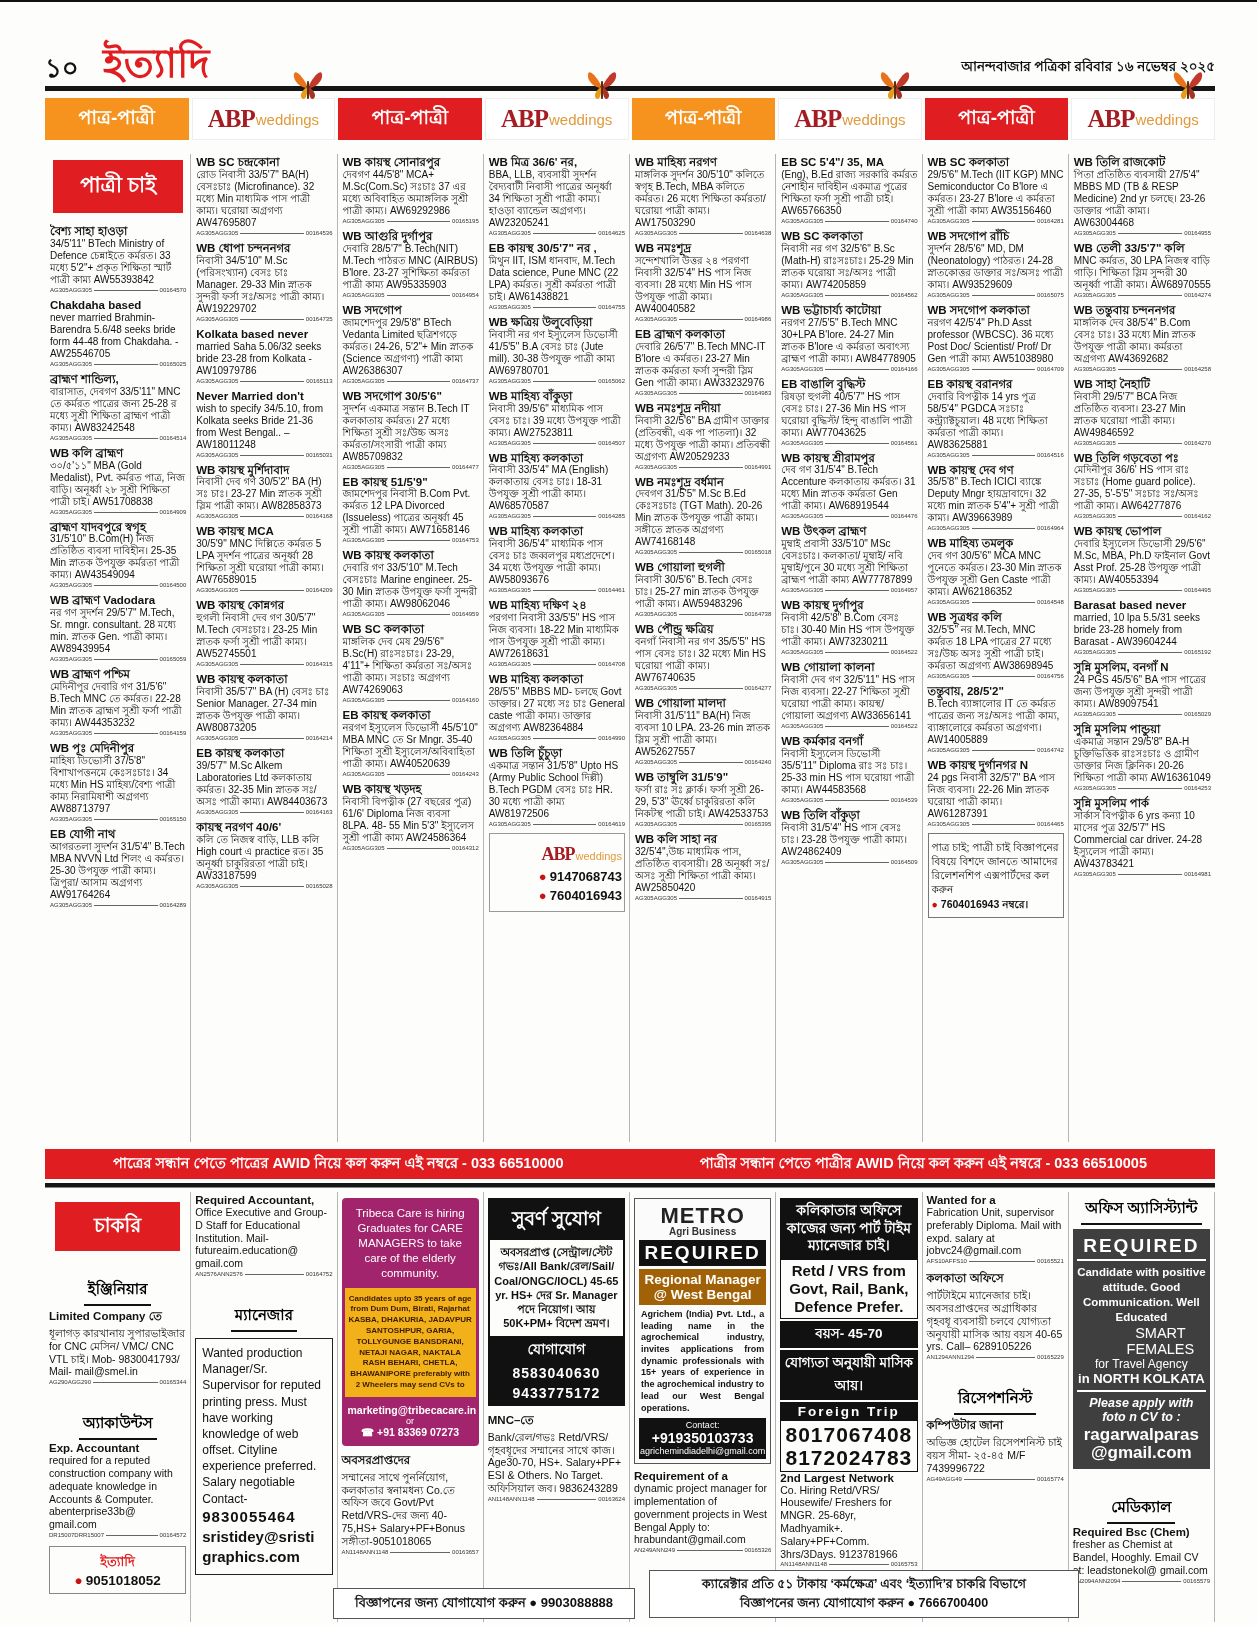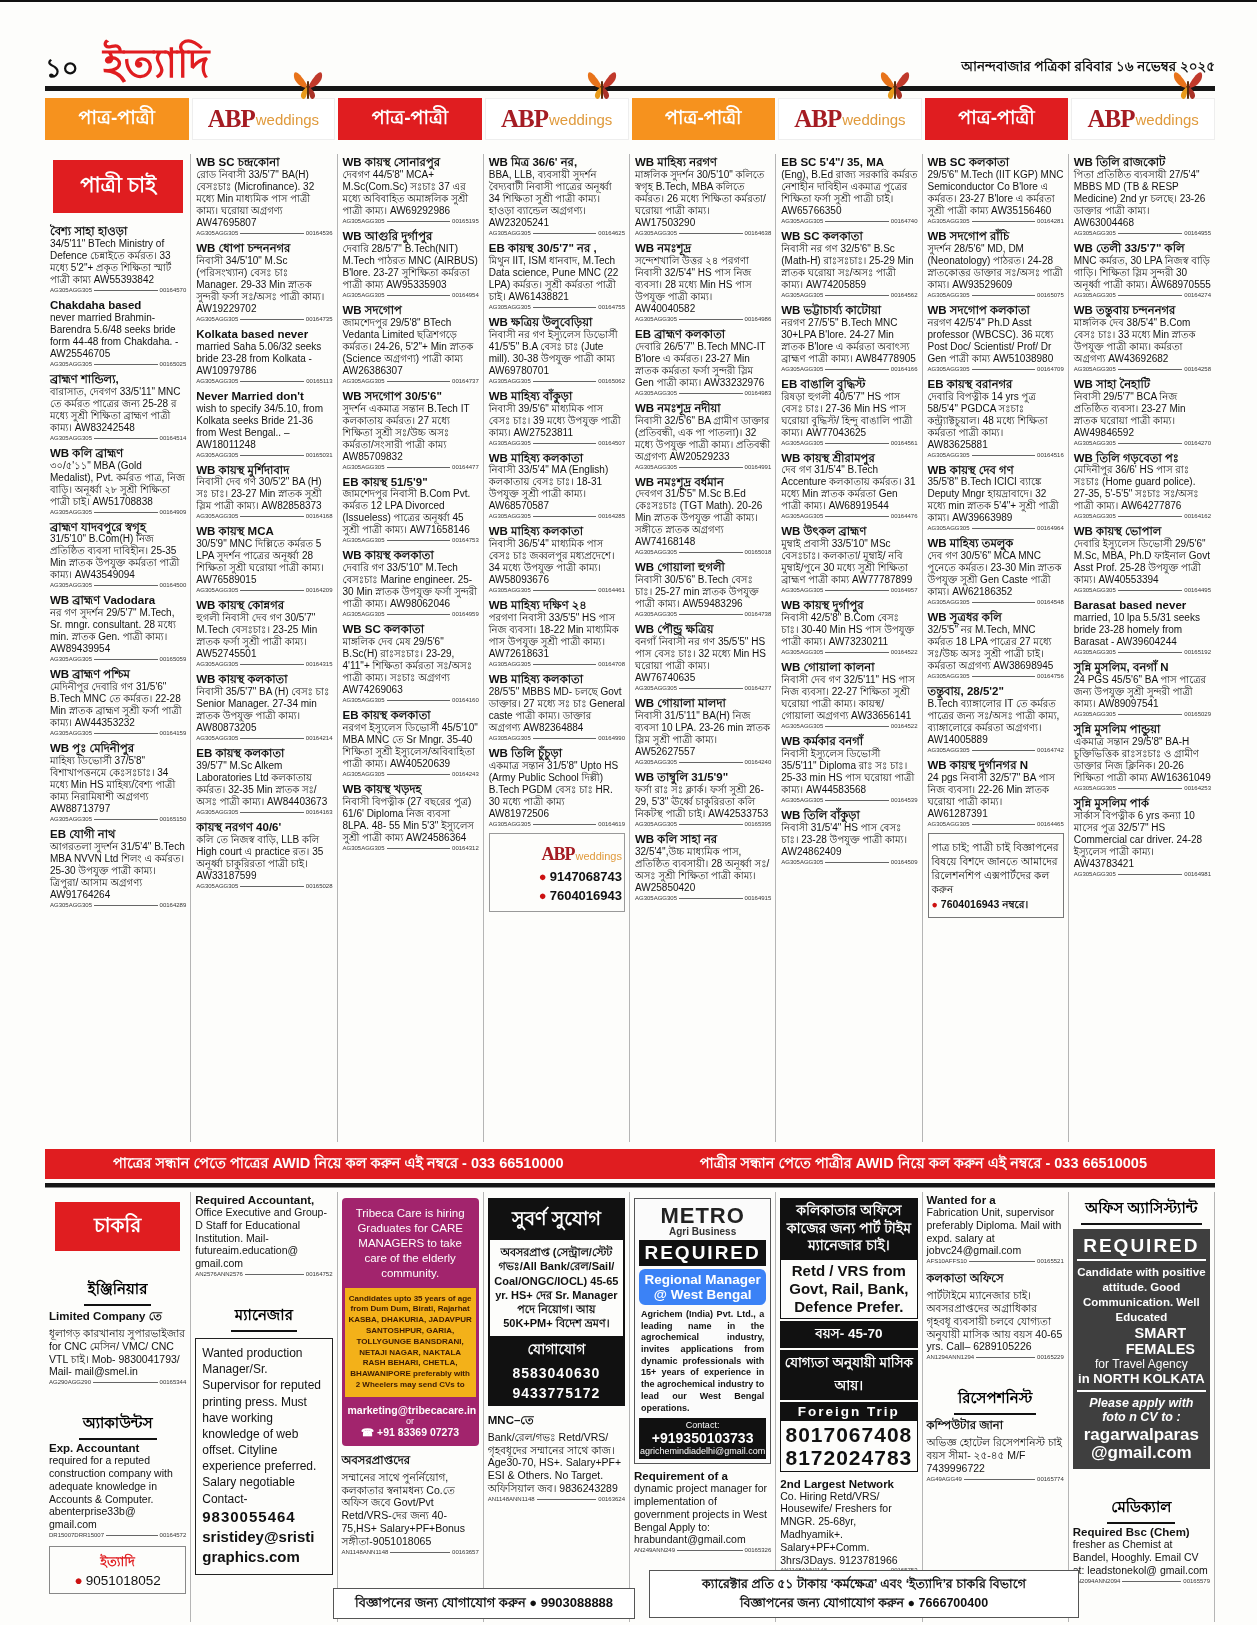--- a/index.html
+++ b/index.html
@@ -47,56 +47,56 @@
   .jcol{padding:2px 4px;border-right:1px solid #b5b5b5;overflow:hidden;font-size:10px;}
   .jcol:last-child{border-right:none;}
   .chakri-box{background:#e01d20;color:#fff;text-align:center;font-weight:bold;font-size:20px;
               padding:8px 2px;margin:8px 6px 12px;}
   .redhead{color:#000000;text-align:center;font-weight:bold;font-size:15px;margin:26px 0 2px;}
   .redhead span{display:inline-block;border-bottom:2.5px solid #111;padding:0 4px 2px;}
   .jad{margin-bottom:6px;} .jad-title{font-weight:bold;font-size:11.5px;}
   .jad-body{font-size:10.5px;line-height:1.22;}
   .etc-box{border:1px solid #888;text-align:center;padding:5px;margin-top:8px;}
   .etc-box .t{color:#e01d20;font-weight:bold;font-size:13px;}
-  .etc-box .p{font-weight:normal;font-size:13.5px;}
+  .etc-box .p{font-weight:bold;font-size:13.5px;}
   .boxed{border:1.5px solid #222;padding:6px;font-size:12px;line-height:1.35;margin-top:6px;}
   .boxed .big{font-weight:bold;font-size:15px;letter-spacing:1px;}
   
   .tribeca{background:#a2246d;color:#fff;text-align:center;border-radius:4px;padding:8px 6px;margin-top:4px;}
   .tribeca .t1{font-size:11.5px;line-height:1.3;}
   .tribeca .mid{background:#f3b119;color:#3a1a04;font-size:8px;font-weight:bold;line-height:1.35;
                 padding:6px 3px;margin:7px -3px;text-align:center;}
   .tribeca .em{font-weight:bold;font-size:10.5px;}
   
   .subarna{border:2px solid #111;text-align:center;margin-top:4px;}
   .subarna .hd{background:#111;color:#fff;font-weight:bold;font-size:19px;padding:4px 0;}
   .subarna .bd{font-weight:bold;font-size:11px;line-height:1.3;padding:5px 3px;}
   .subarna .cl{background:#111;color:#fff;font-weight:bold;font-size:14px;padding:2px 0;}
   .subarna .pn{background:#111;color:#fff;font-weight:bold;font-size:14px;letter-spacing:1px;padding:1px 0 3px;}
   
   .metro{border:1px solid #555;text-align:center;padding:4px;margin-top:4px;background:#fbfbfb;}
   .metro .brand{font-weight:bold;font-size:22px;letter-spacing:1px;color:#222;}
   .metro .sub{font-size:10px;font-weight:bold;color:#333;margin-top:-3px;}
   .metro .req{background:#111;color:#fff;font-weight:bold;font-size:19px;letter-spacing:2px;padding:2px 0;margin:3px 0;}
-  .metro .role{background:#3b82f6;color:#fff;font-weight:bold;font-size:13.5px;padding:3px 0;border-radius:6px;}
+  .metro .role{background:#a16207;color:#fff;font-weight:bold;font-size:13.5px;padding:3px 0;}
   .metro .bd{font-size:9px;font-weight:bold;text-align:justify;line-height:1.3;padding:4px 2px;}
   .metro .ct{background:#111;color:#fff;font-size:9px;padding:2px 0 3px;}
   .metro .ct .pn{font-size:14px;font-weight:bold;}
   
   .koli{text-align:center;margin-top:4px;}
   .koli .b1{background:#111;color:#fff;font-weight:bold;font-size:14px;line-height:1.25;padding:4px 2px;}
   .koli .w1{border:1.5px solid #111;font-weight:bold;font-size:15px;line-height:1.2;padding:2px;}
   .koli .b2{background:#111;color:#fff;font-weight:bold;font-size:13.5px;padding:2px;margin-top:2px;}
   .koli .pn{font-weight:bold;font-size:21px;letter-spacing:1px;line-height:1.1;border:1.5px solid #111;
             border-top:none;padding:2px 0;}
   
   .travel{background:#3f3f3f;color:#fff;text-align:center;padding:6px 4px;margin-top:4px;}
   .travel .req{font-weight:bold;font-size:19px;letter-spacing:2px;border-bottom:2px solid #fff;padding-bottom:2px;}
   .travel .l1{font-weight:bold;font-size:11.5px;margin-top:4px;line-height:1.3;}
-  .travel .l2{font-weight:bold;font-size:14.5px;margin-left:38px;}
+  .travel .l2{font-weight:normal;font-size:14.5px;margin-left:38px;}
   .travel .l3{font-size:12px;}
   .travel .l4{font-weight:bold;font-size:13px;border-bottom:2px solid #fff;padding-bottom:4px;}
   .travel .l5{font-style:italic;font-weight:bold;font-size:12.5px;margin-top:4px;}
   .travel .mail{font-weight:bold;font-size:17px;line-height:1.1;margin-top:2px;word-break:break-all;}
   .strip{position:absolute;border:1px solid #555;background:#fff;text-align:center;font-weight:bold;}
   .strip-left{left:288px;top:396px;width:296px;font-size:13px;padding:4px 2px;}
   .strip-right{left:604px;top:378px;width:416px;font-size:12.5px;padding:4px 6px;line-height:1.5;}
 </style>
 </head>
 <body>
@@ -989,21 +989,21 @@
 
     <div class="jcol">
       <div class="koli">
         <div class="b1">কলিকাতার অফিসে কাজের জন্য পার্ট টাইম ম্যানেজার চাই।</div>
         <div class="w1">Retd / VRS from Govt, Rail, Bank, Defence Prefer.</div>
         <div class="b2">বয়স- 45-70</div>
         <div class="b2">যোগ্যতা অনুযায়ী মাসিক আয়।</div>
         <div class="b2" style="letter-spacing:2px;">Foreign Trip</div>
         <div class="pn"><span>8017067408</span><br><span>8172024783</span></div>
       </div>
-      <div class="jad" style="margin-top:6px;">
+      <div class="jad" style="">
         <div class="jad-title">2nd Largest Network</div>
         <div class="jad-body">Co. Hiring Retd/VRS/ Housewife/ Freshers for MNGR. 25-68yr, Madhyamik+. Salary+PF+Comm. 3hrs/3Days. 9123781966</div>
         <div class="ad-foot">
             <span>AN1148ANN1148</span>
             <span class="rl"></span>
             <span>00165753</span>
           </div>
       </div>
     </div>
 

